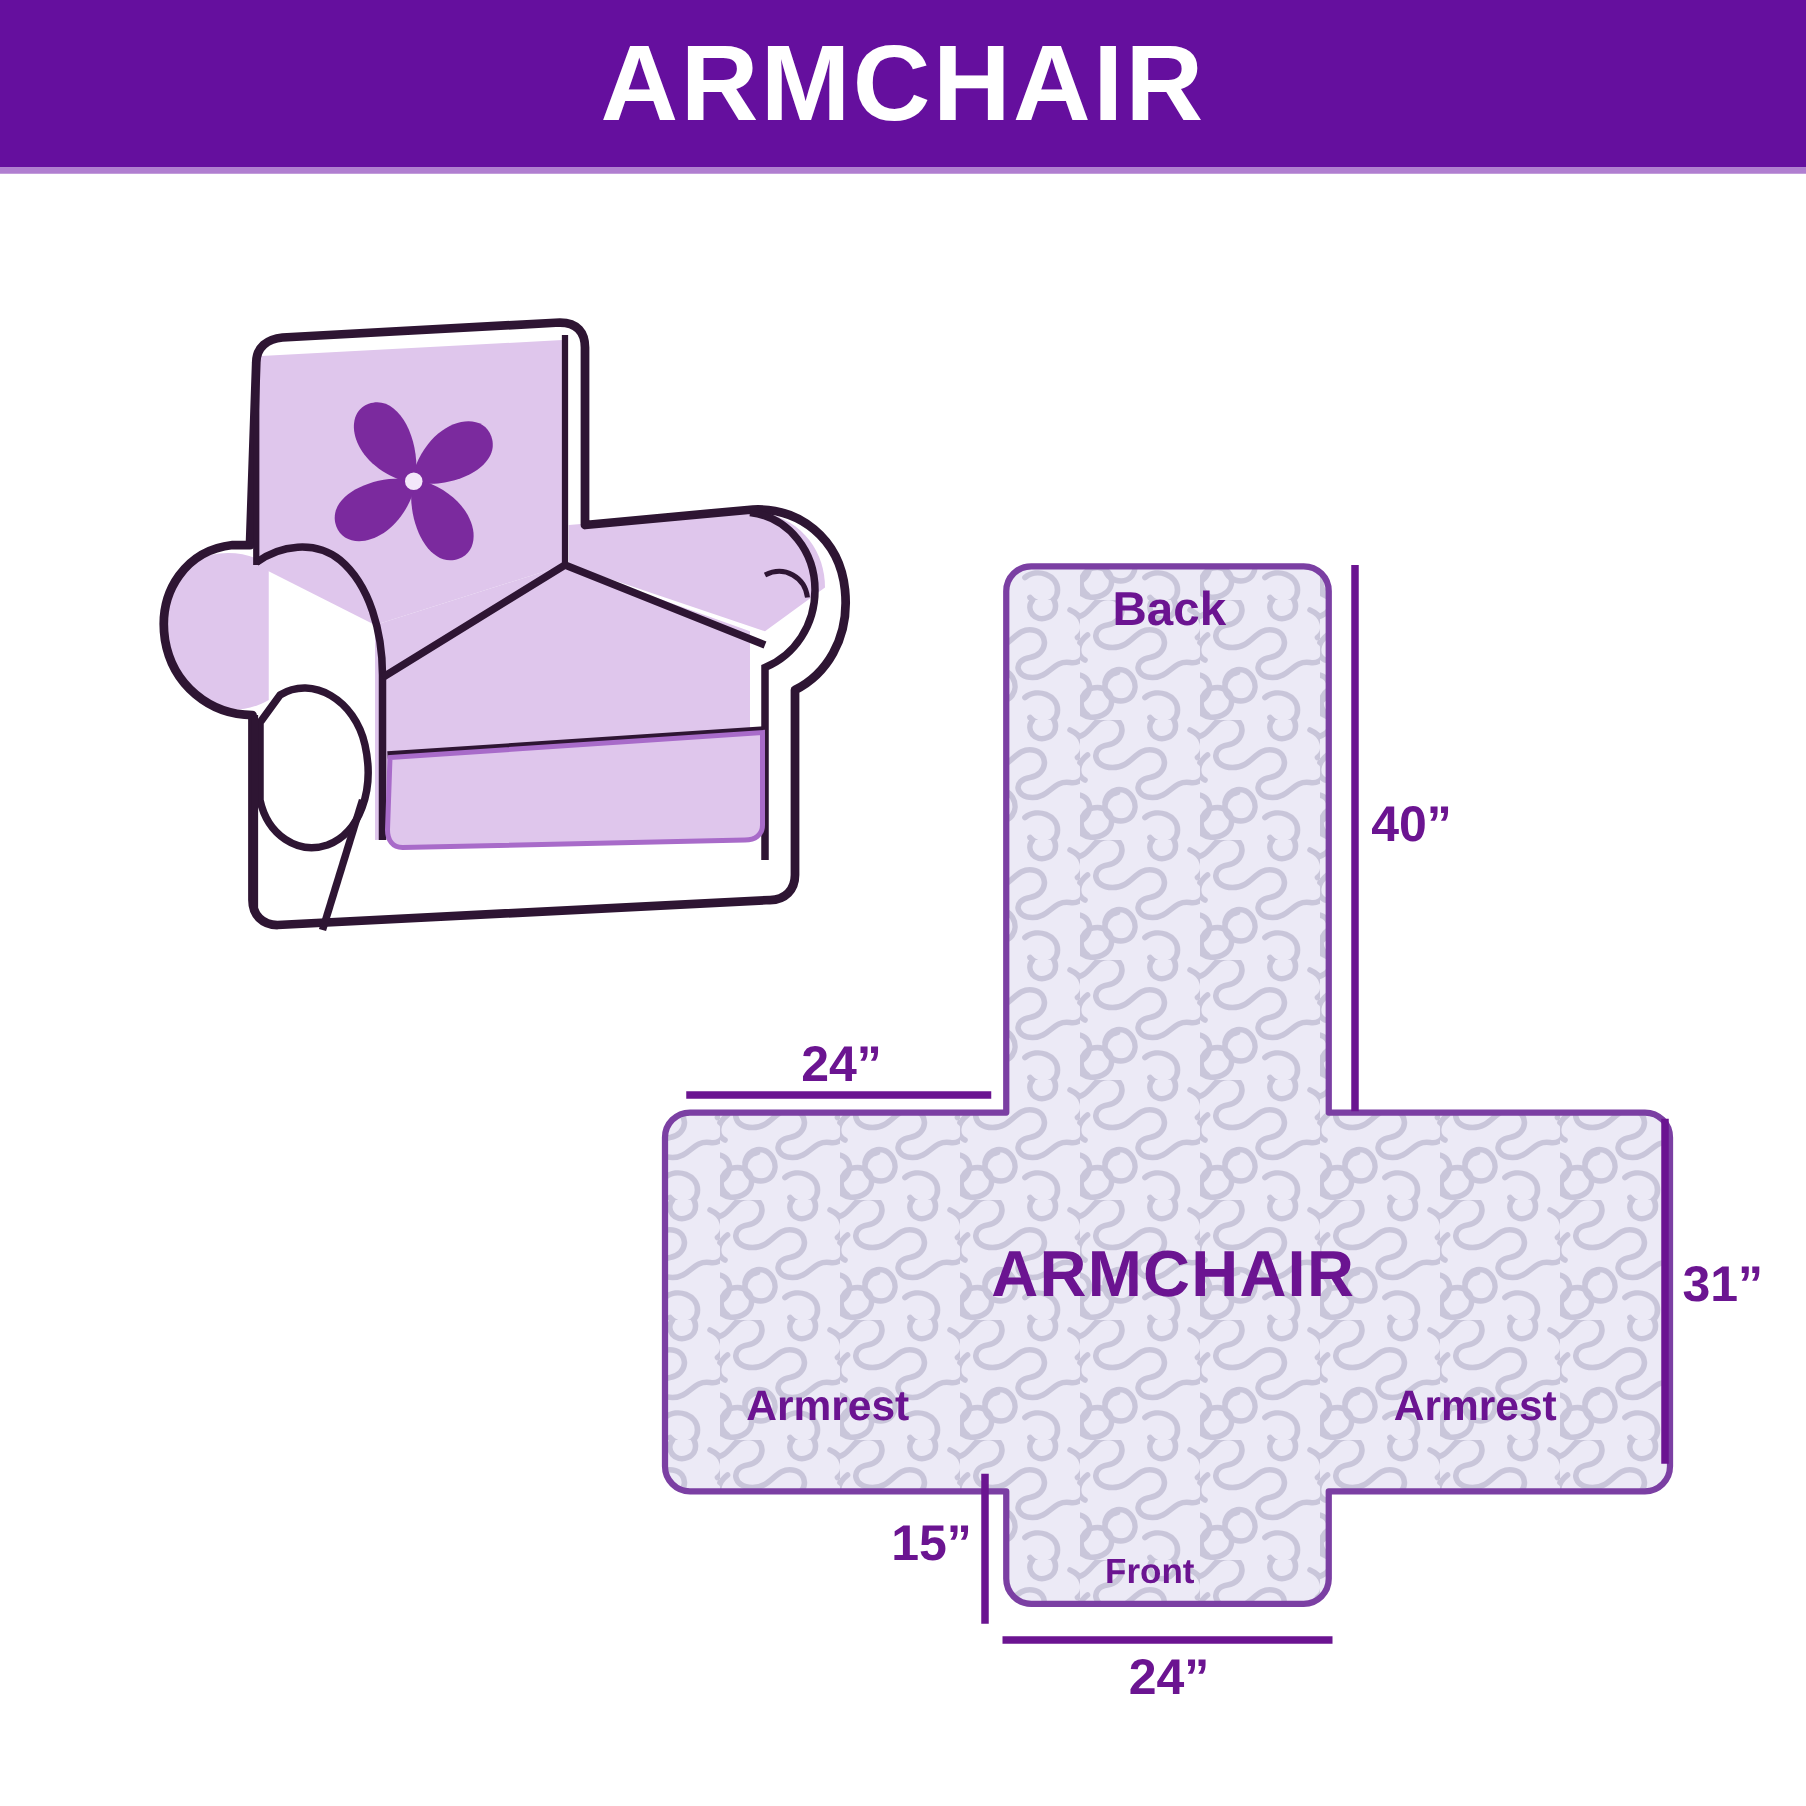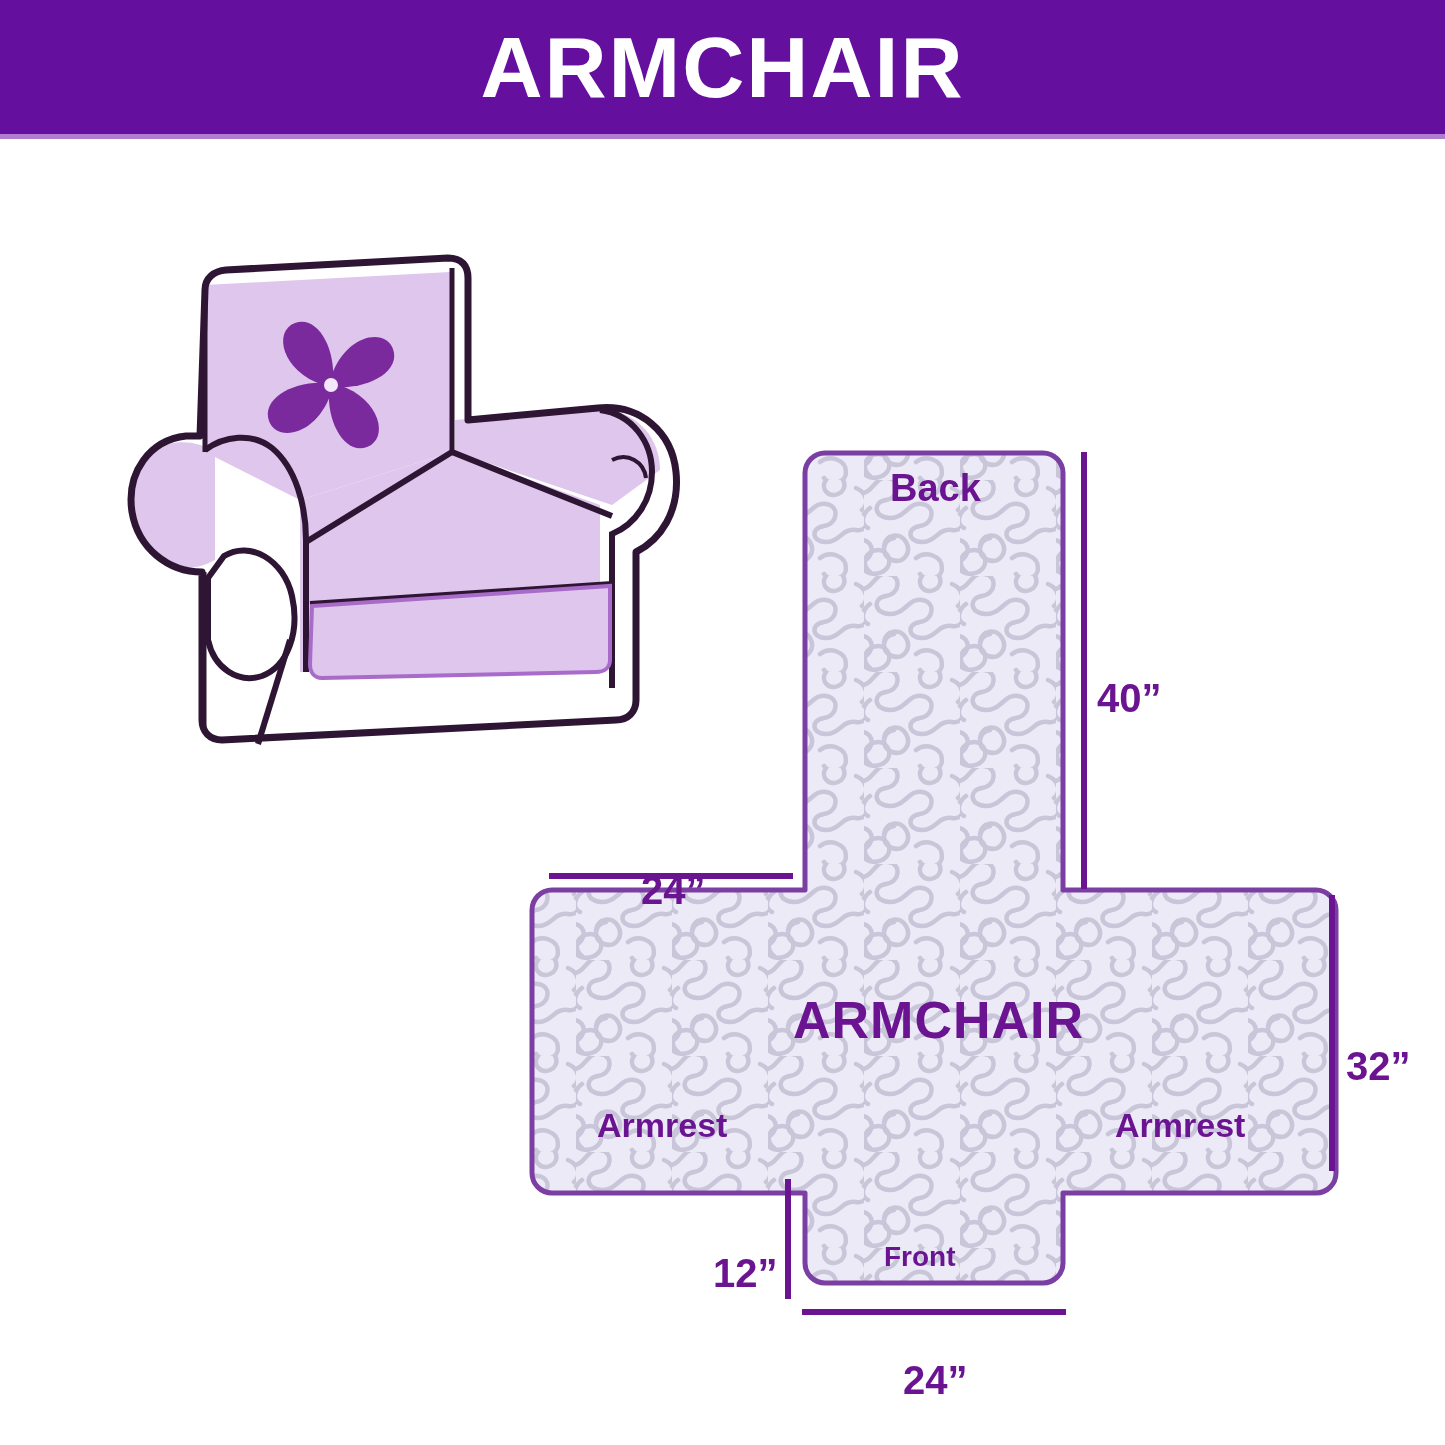--- a/index.html
+++ b/index.html
@@ -71,21 +71,20 @@
   .lbl-front    { left: 884px; top: 1243px; font-size: 28px; }
 
   .dim-label {
     position: absolute;
     color: #6B1491;
     font-weight: bold;
     font-family: "Liberation Sans", sans-serif;
     white-space: nowrap;
     line-height: 1;
     font-size: 40px;
-    margin-top: 38px;
   }
   .dim-40  { left: 1097px; top: 640px;  }
   .dim-24t { left: 641px;  top: 832px;  }
   .dim-23  { left: 1346px; top: 1008px; }
   .dim-13  { left: 713px;  top: 1215px; }
   .dim-24b { left: 903px;  top: 1322px; }
 </style>
 </head>
 <body>
 
@@ -228,16 +227,16 @@
   </svg>
 
   <div class="diag-label lbl-back">Back</div>
   <div class="diag-label lbl-armchair">ARMCHAIR</div>
   <div class="diag-label lbl-armrest-l">Armrest</div>
   <div class="diag-label lbl-armrest-r">Armrest</div>
   <div class="diag-label lbl-front">Front</div>
 
   <div class="dim-label dim-40">40”</div>
   <div class="dim-label dim-24t">24”</div>
-  <div class="dim-label dim-23">32”</div>
-  <div class="dim-label dim-13">12”</div>
+  <div class="dim-label dim-23">31”</div>
+  <div class="dim-label dim-13">15”</div>
   <div class="dim-label dim-24b">24”</div>
 </div>
 
 </body></html>

